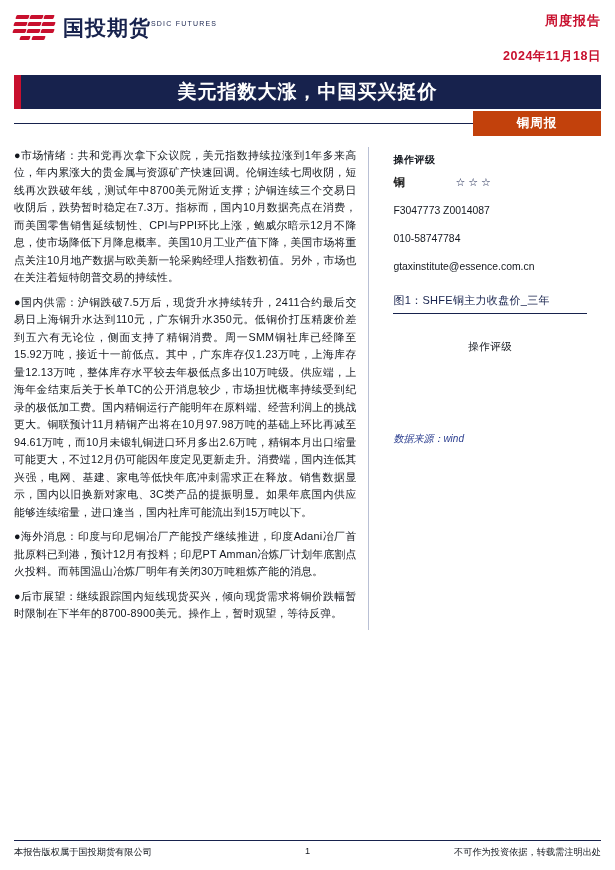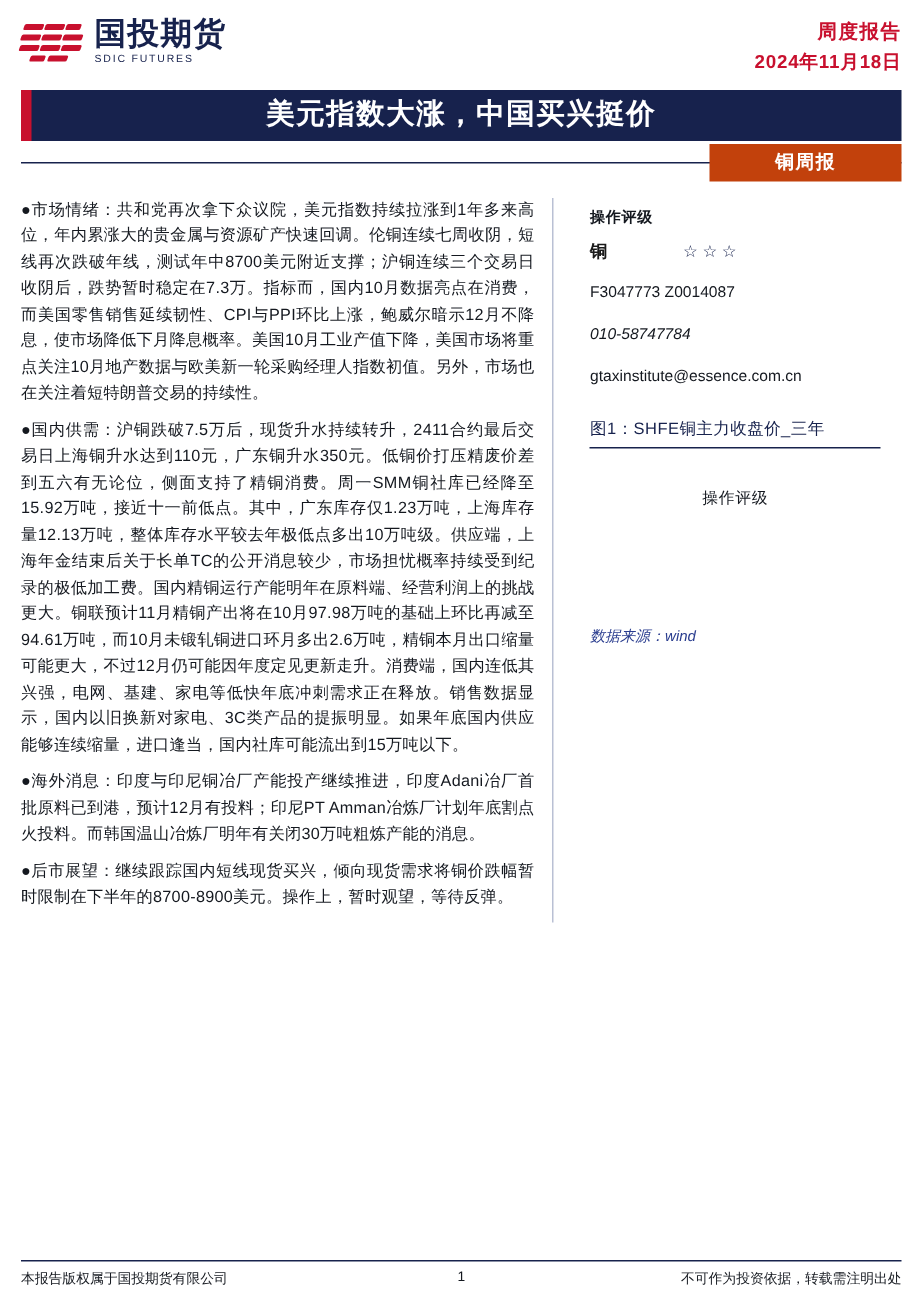--- a/index.html
+++ b/index.html
@@ -31,21 +31,21 @@
     height: 30px;
     position: relative;
   }
   .brand-mark .bar {
     position: absolute;
     height: 4px;
     background: #c8102e;
     border-radius: 1px;
     transform: skewX(-20deg);
   }
-  .brand-text-wrap { display: flex; flex-direction: column; line-height: 1; }
+  .brand-text-wrap { display: flex; flex-direction: row; line-height: 1; }
   .brand-cn {
     font-size: 21px;
     font-weight: bold;
     letter-spacing: 1px;
     color: #17224d;
   }
   .brand-en {
     font-size: 7px;
     letter-spacing: 1.2px;
     color: #17224d;
@@ -56,21 +56,21 @@
     color: #c8102e;
   }
   .report-type {
     font-size: 13px;
     font-weight: bold;
     letter-spacing: 1px;
   }
   .report-date {
     font-size: 12.5px;
     font-weight: bold;
-    margin-top: 3px;
+    margin-top: 18px;
     letter-spacing: 0.5px;
   }
 
   
   .title-band {
     position: relative;
     margin-top: 4px;
     height: 34px;
   }
   .title-band .band-bg {
@@ -289,21 +289,21 @@
   </div>
 
   <div class="col-right">
     <div class="rating-title">操作评级</div>
     <div class="rating-row">
       <span class="metal">铜</span>
       <span class="stars">☆☆☆</span>
     </div>
 
     <div class="analyst-line">F3047773  Z0014087</div>
-    <div class="analyst-line" style="margin-top:10px;font-style:italic;">010-58747784</div>
+    <div class="analyst-line" style="margin-top:10px;">010-58747784</div>
     <div class="analyst-line" style="margin-top:10px;">gtaxinstitute@essence.com.cn</div>
 
     <div class="fig-caption">图1：SHFE铜主力收盘价_三年</div>
 
     <div class="chart-box">
       <div class="chart-note">操作评级</div>
       <div class="source">数据来源：wind</div>
     </div>
   </div>
 </div>

